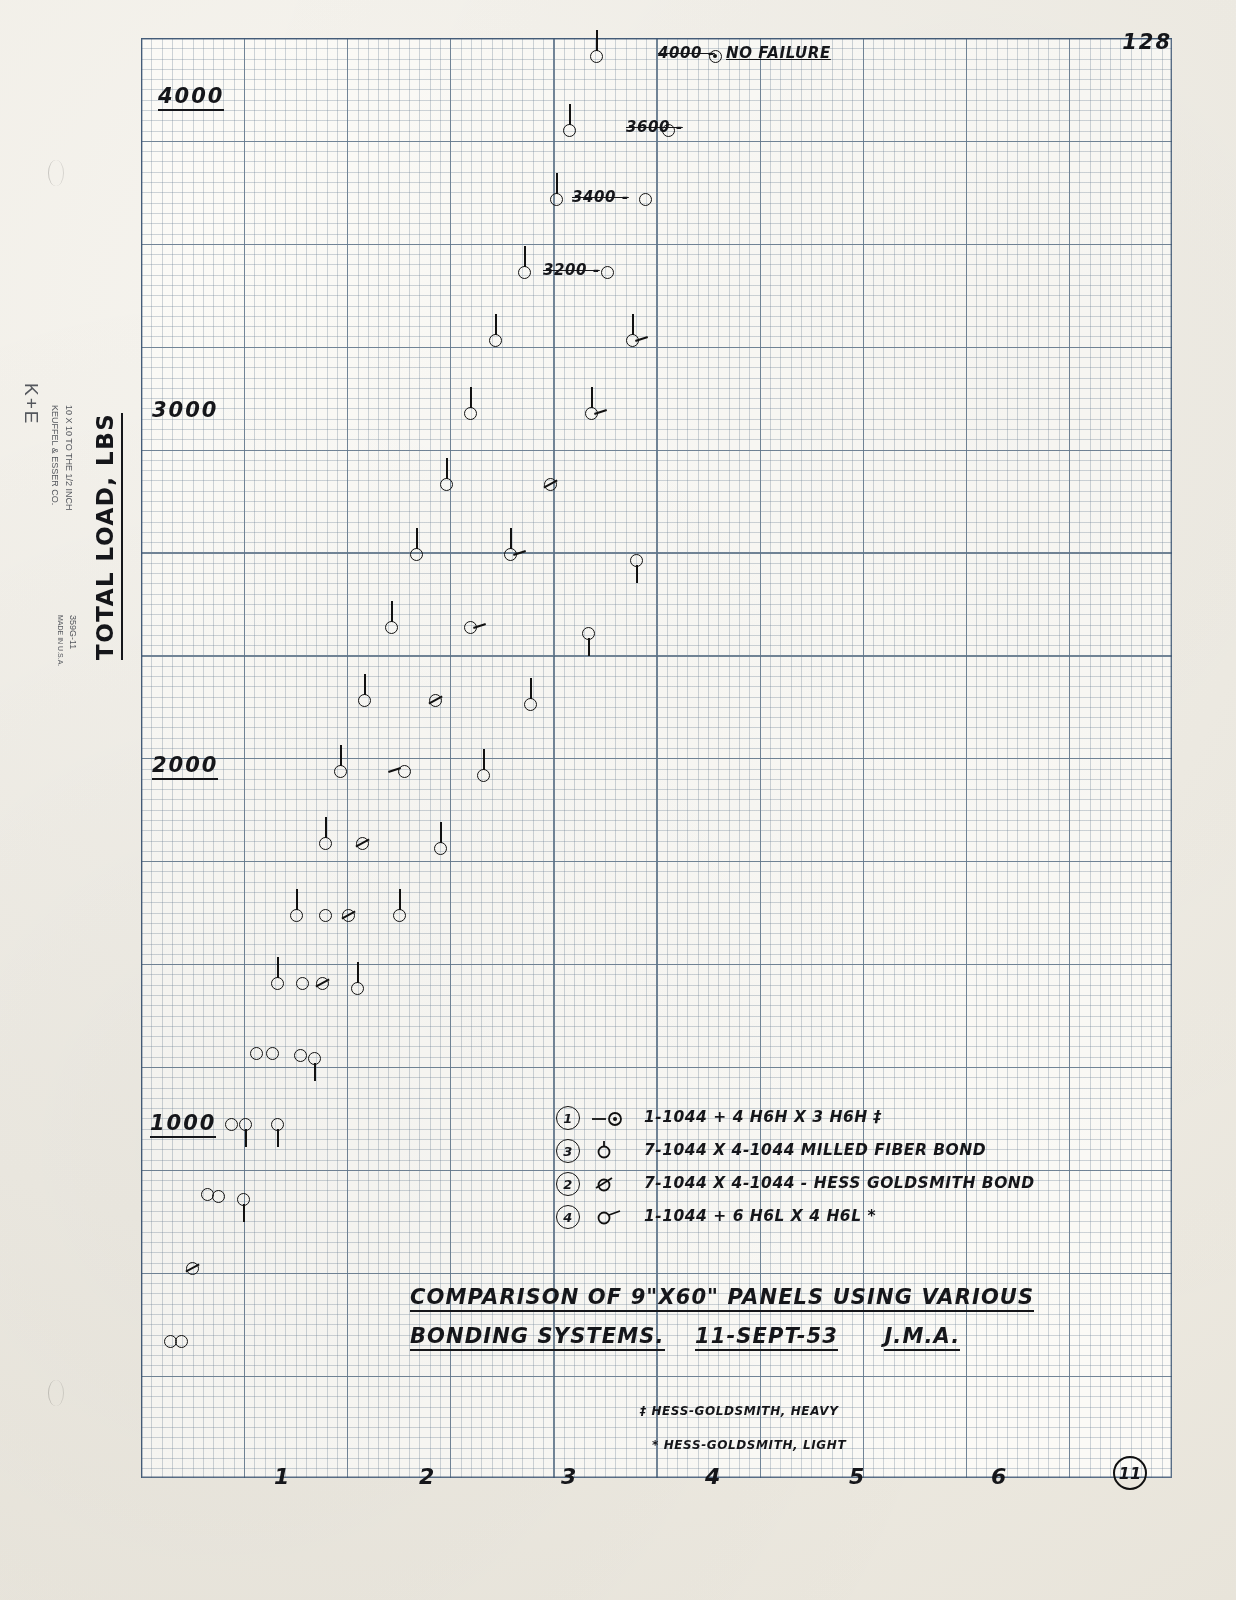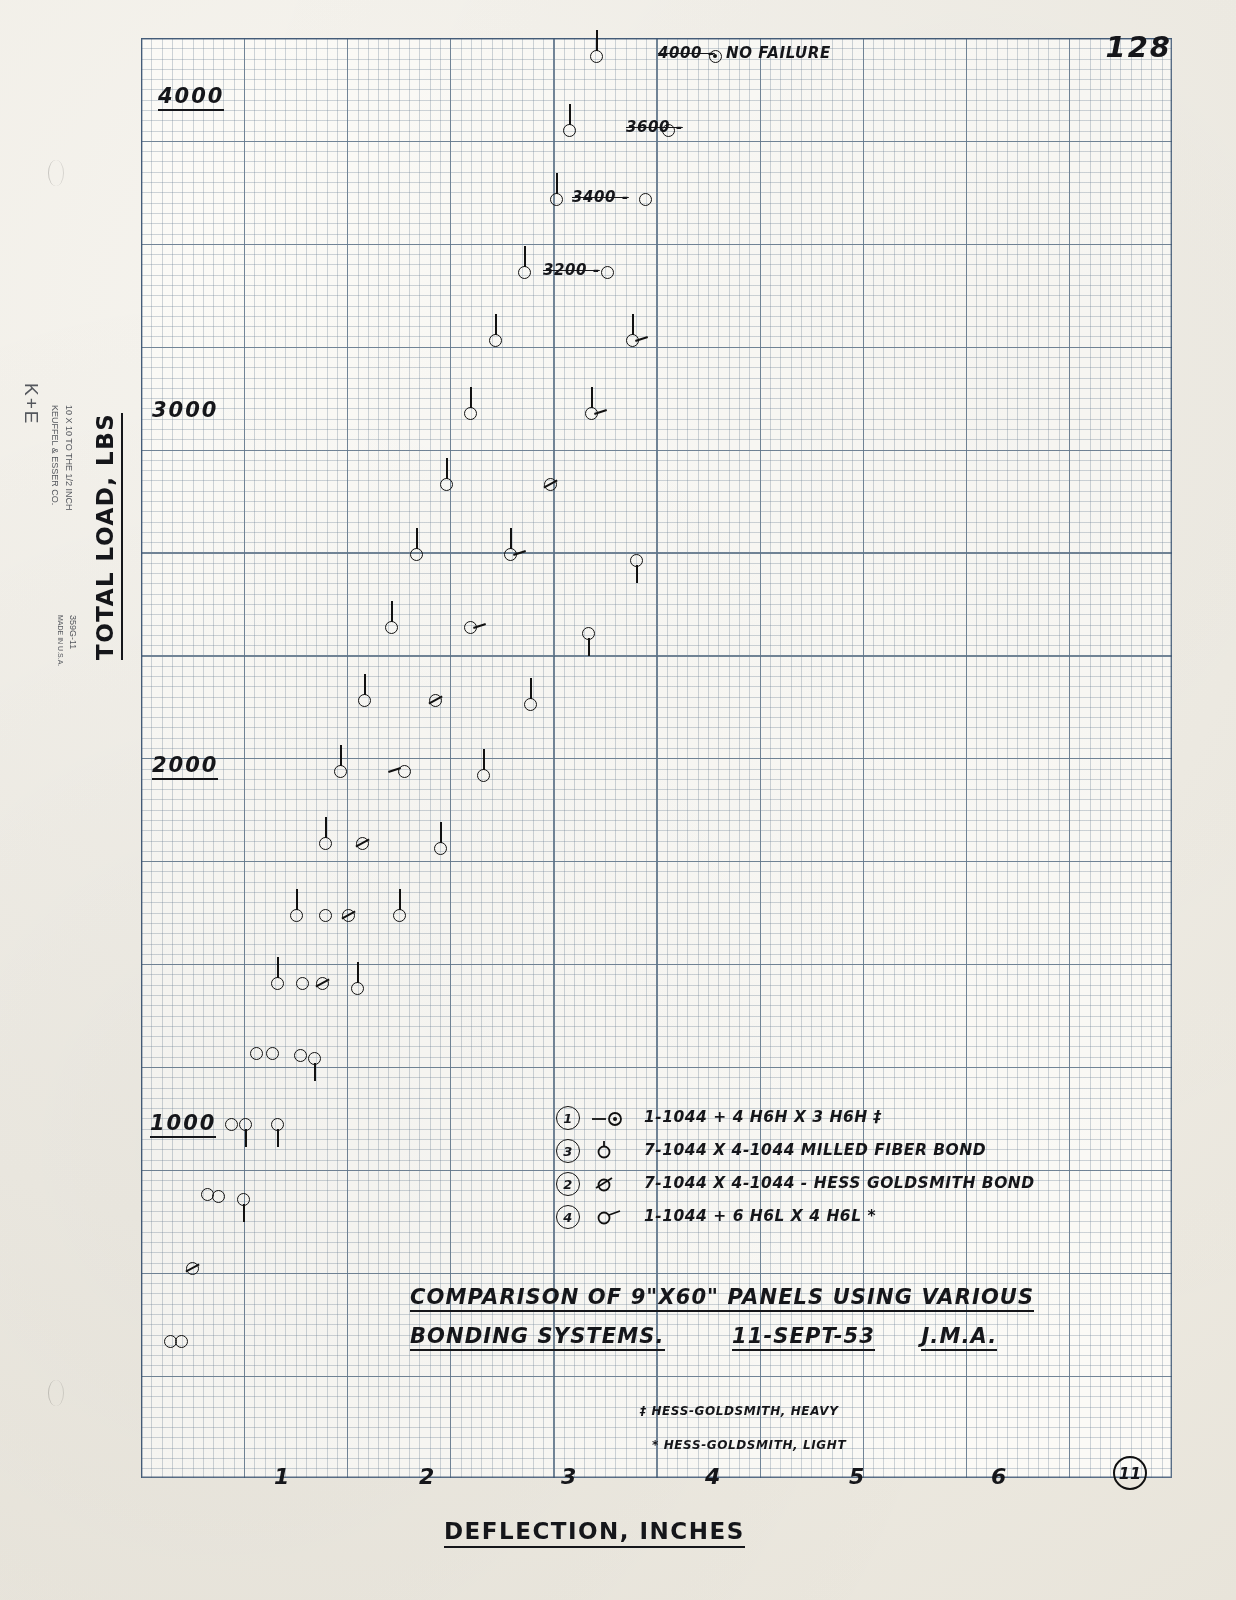--- a/index.html
+++ b/index.html
@@ -116,20 +116,21 @@
   .ytick.nol{border-bottom:none;}
   
   .ann{
     position:absolute;
     font-size:15px;font-weight:bold;
     font-family:"DejaVu Sans", sans-serif;
     color:#15161a;
     font-style:italic;
     letter-spacing:.6px;
     white-space:nowrap;
+    text-decoration:underline;
   }
   .ann.strike{ text-decoration:line-through; text-decoration-thickness:1.4px;}
   
   #legend{
     position:absolute;
     left:556px;top:1106px;
     width:540px;
   }
   .leg-row{
     position:relative;
@@ -170,21 +171,21 @@
   .cap-line2 span{ border-bottom:2px solid #15161a; padding-bottom:1px;}
   .footnote{
     position:absolute;
     font-size:12px;font-weight:bold;font-style:italic;
     font-family:"DejaVu Sans", sans-serif;
     color:#15161a;letter-spacing:.6px;white-space:nowrap;
   }
   
   #pagenum{
     position:absolute;right:64px;top:30px;
-    font-size:29px;font-weight:bold;font-style:italic;
+    font-size:21px;font-weight:bold;font-style:italic;
     font-family:"DejaVu Sans", sans-serif;
     color:#15161a;letter-spacing:2px;
   }
   #figurenum{
     position:absolute;left:1113px;top:1456px;
     width:30px;height:30px;border:2px solid #111;border-radius:50%;
     display:flex;align-items:center;justify-content:center;
     font-size:16px;font-weight:bold;font-style:italic;
     font-family:"DejaVu Sans", sans-serif;color:#15161a;
   }
@@ -225,21 +226,20 @@
     <div class="bz" style="top:40px;left:44px;font-size:9px;transform:rotate(-90deg) scaleY(-1) scaleX(-1);">10 X 10 TO THE 1/2 INCH</div>
     <div class="bz" style="top:250px;left:34px;font-size:7px;transform:rotate(-90deg) scaleY(-1) scaleX(-1);">MADE IN U.S.A.</div>
     <div class="bz" style="top:250px;left:48px;font-size:9px;transform:rotate(-90deg) scaleY(-1) scaleX(-1);">359G-11</div>
   </div>
 
   <div id="pagenum">128</div>
 
   <div id="figurenum">11</div>
 
   <div id="ylabel">TOTAL LOAD, LBS</div>
-  <div id="xlabel">DEFLECTION, INCHES</div>
 
   <div class="ytick" style="left:158px;top:36px;margin-top:48px;">4000</div>
   <div class="ytick nol" style="left:152px;top:398px;">3000</div>
   <div class="ytick" style="left:152px;top:753px;">2000</div>
   <div class="ytick" style="left:150px;top:1111px;">1000</div>
 
   <div class="xtick" style="left:274px;top:1464px;">1</div>
   <div class="xtick" style="left:419px;top:1464px;">2</div>
   <div class="xtick" style="left:561px;top:1464px;">3</div>
   <div class="xtick" style="left:705px;top:1464px;">4</div>
@@ -508,21 +508,21 @@
             <line x1="19" y1="8" x2="30" y2="4" stroke="#111" stroke-width="1.8"></line>
           </svg>
       </span>
       <span class="leg-txt">1-1044 + 6 H6L X 4 H6L *</span>
     </div>
   </div>
 
   <div id="caption">
     <div class="cap-line">COMPARISON OF 9"X60" PANELS USING VARIOUS</div>
     <div class="cap-line2" style="white-space:nowrap;">
-      <span class="cap-line" style="margin-right:63px;">BONDING SYSTEMS.</span>
+      <span class="cap-line" style="margin-right:26px;">BONDING SYSTEMS.</span>
       <span class="cap-line" style="margin-right:42px;">11-SEPT-53</span>
       <span class="cap-line">J.M.A.</span>
     </div>
   </div>
 
   <div class="footnote" style="left:640px;top:1404px;">‡ HESS-GOLDSMITH, HEAVY</div>
   <div class="footnote" style="left:652px;top:1438px;">* HESS-GOLDSMITH, LIGHT</div>
 
 </div>
 

